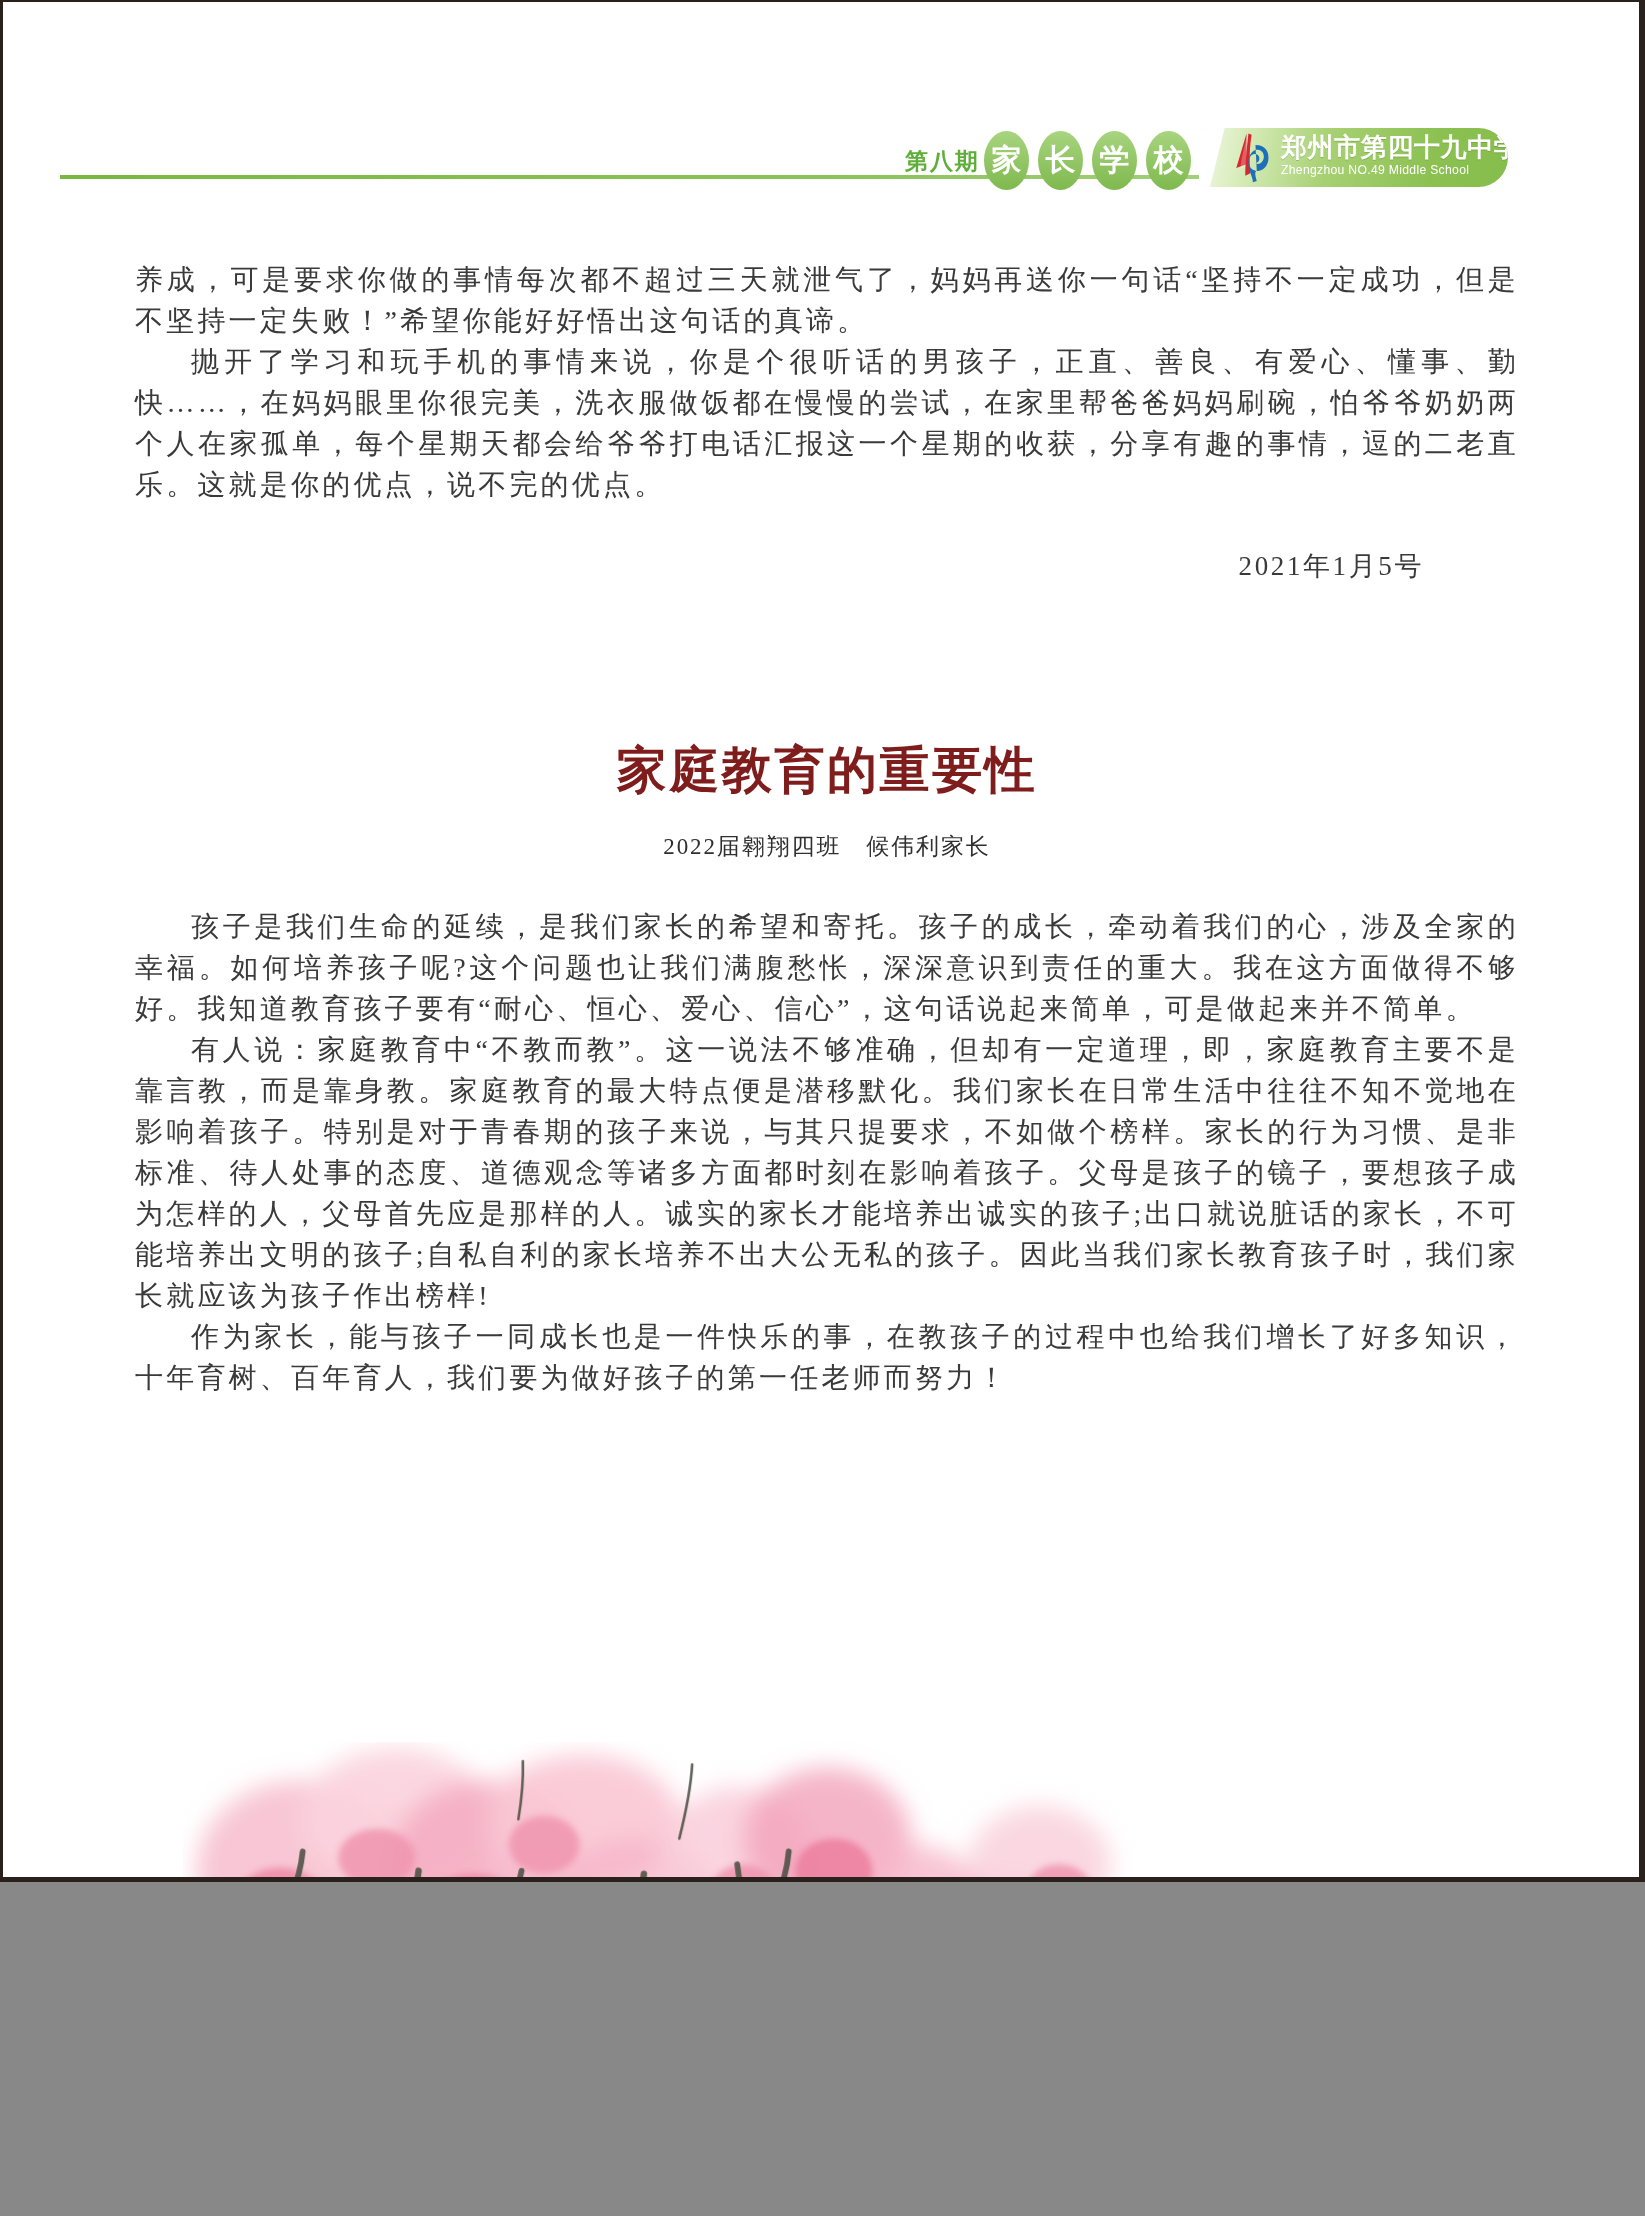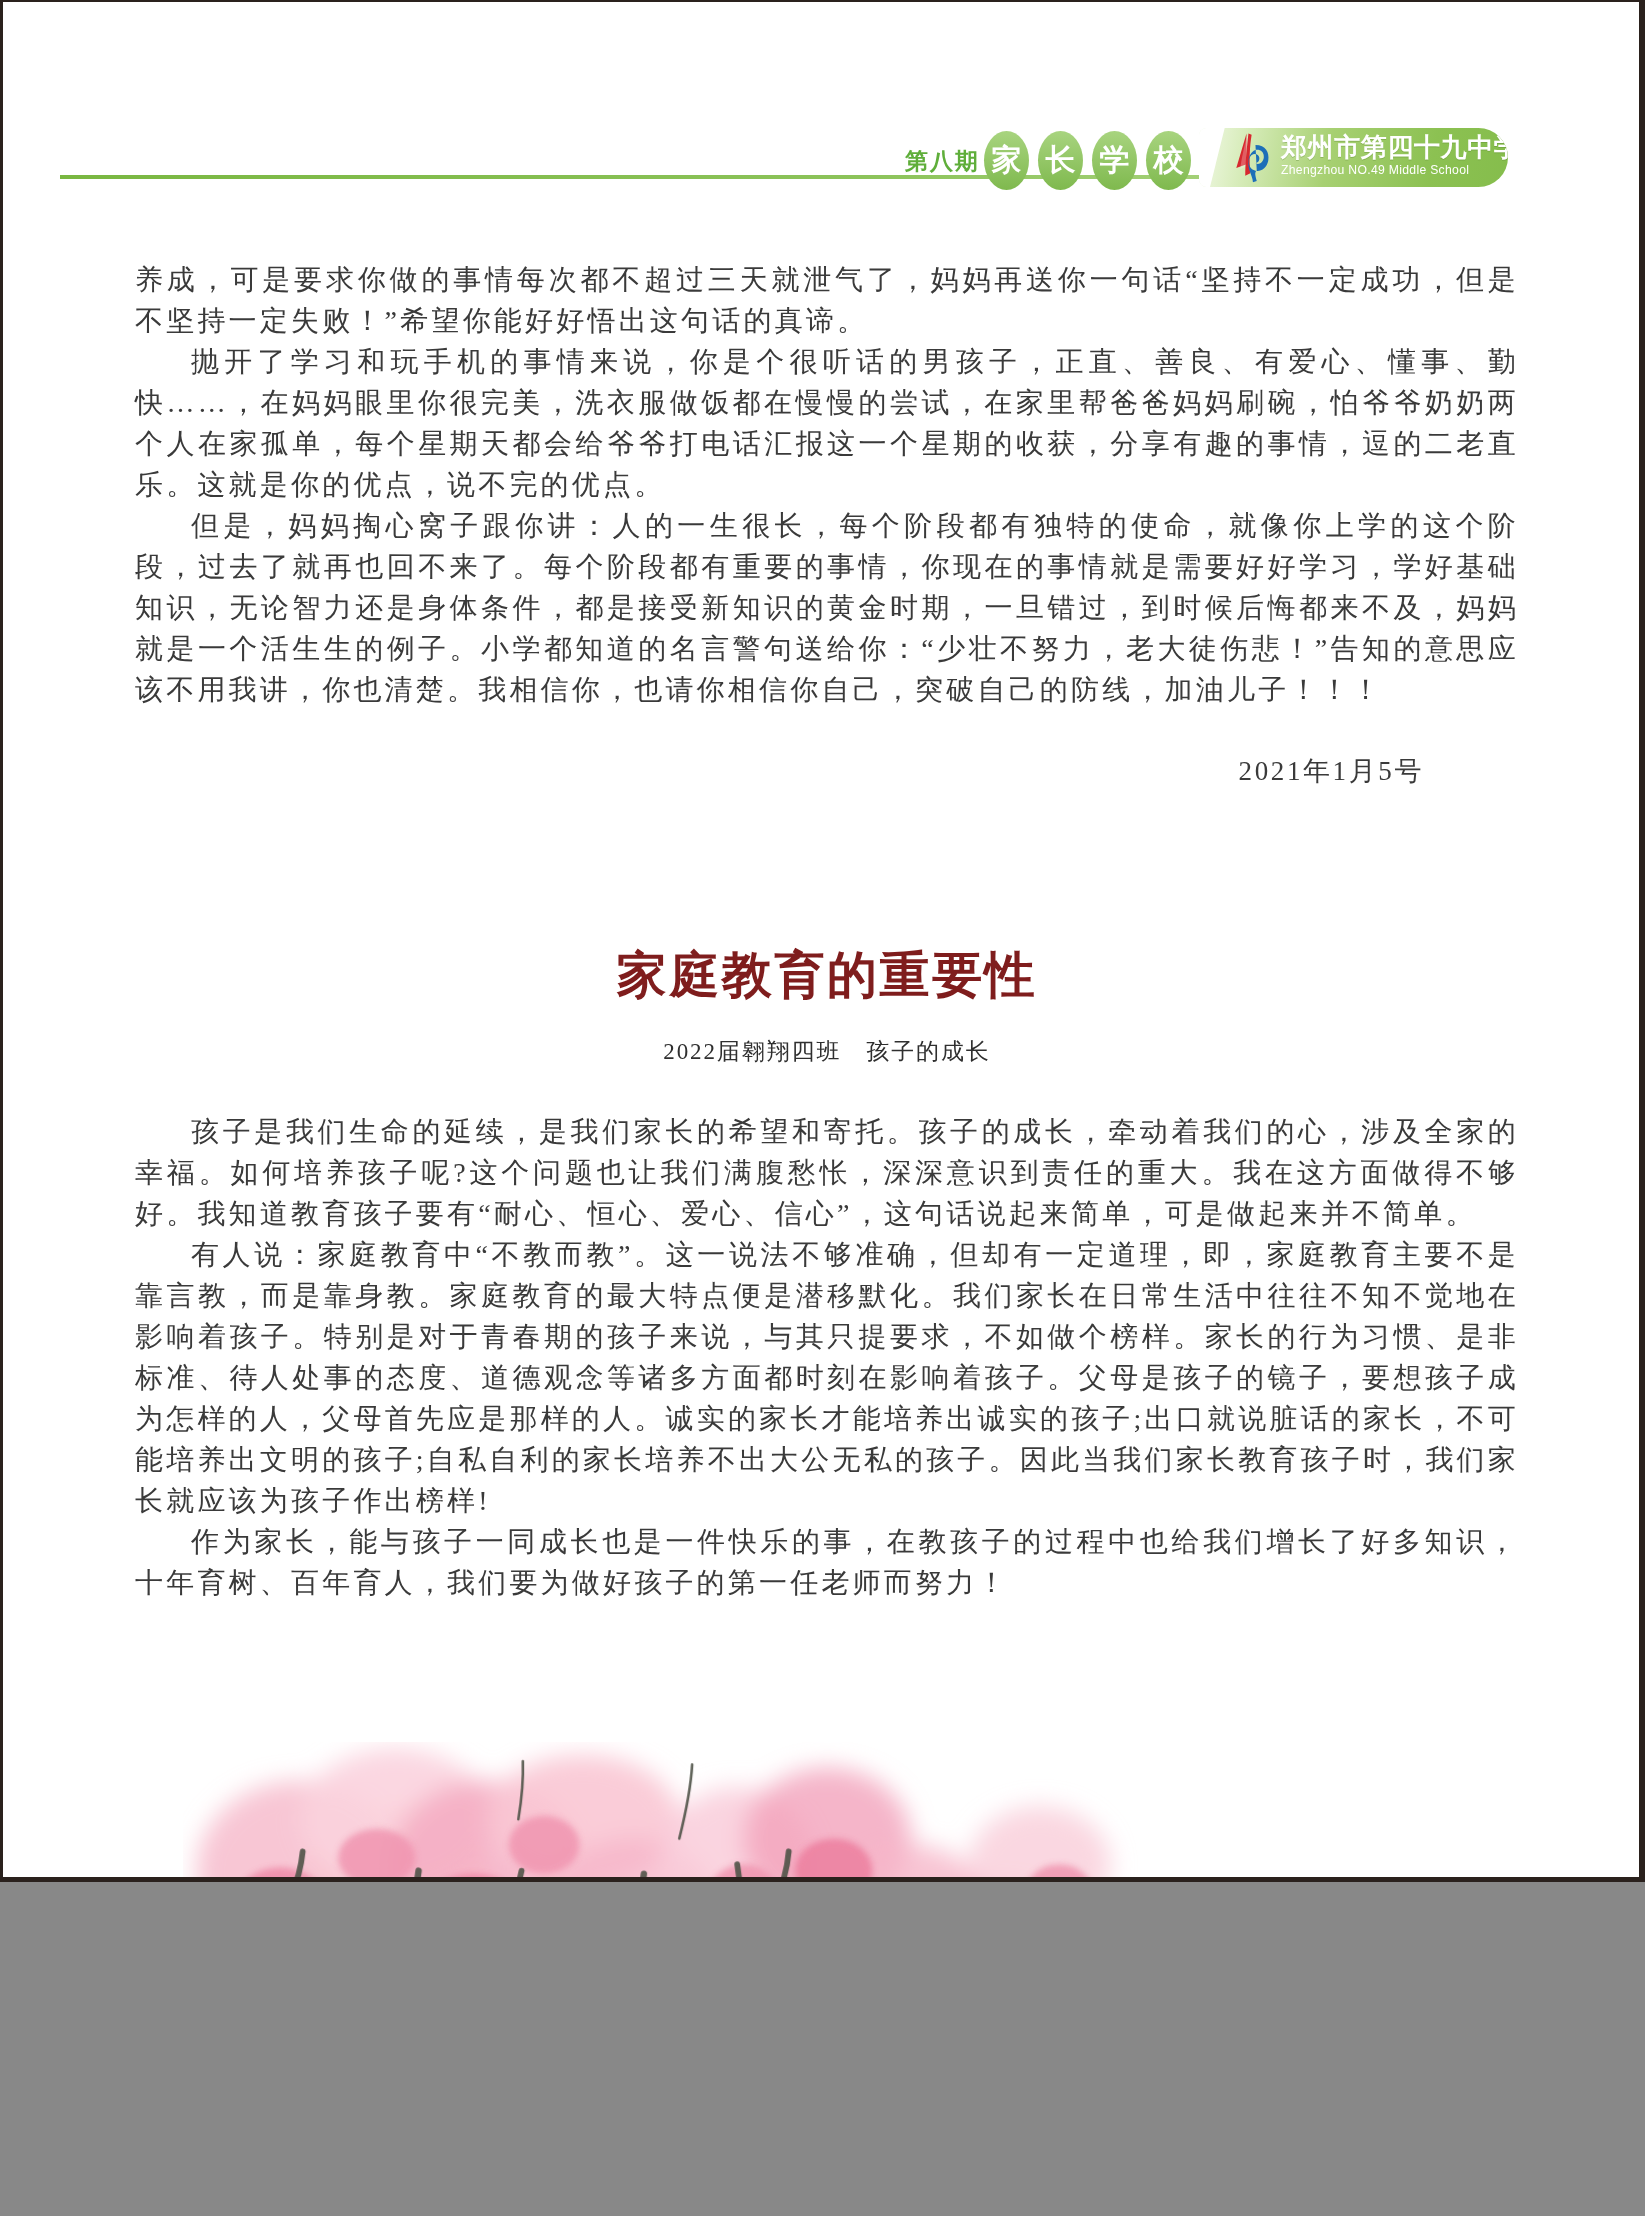--- a/index.html
+++ b/index.html
@@ -125,28 +125,27 @@
     <div class="banner-text">
       <div class="school-cn">郑州市第四十九中学</div>
       <div class="school-en">Zhengzhou NO.49 Middle School</div>
     </div>
   </div>
 
   <div class="column">
 
     <p class="para first">养成，可是要求你做的事情每次都不超过三天就泄气了，妈妈再送你一句话“坚持不一定成功，但是不坚持一定失败！”希望你能好好悟出这句话的真谛。</p>
     <p class="para">抛开了学习和玩手机的事情来说，你是个很听话的男孩子，正直、善良、有爱心、懂事、勤快……，在妈妈眼里你很完美，洗衣服做饭都在慢慢的尝试，在家里帮爸爸妈妈刷碗，怕爷爷奶奶两个人在家孤单，每个星期天都会给爷爷打电话汇报这一个星期的收获，分享有趣的事情，逗的二老直乐。这就是你的优点，说不完的优点。</p>
-    <p class="para">但是，妈妈掏心窝子跟你讲：人的一生很长，每个阶段都有独特的使命，就像你上学的这个阶段，过去了就再也回不来了。每个阶段都有重要的事情，你现在的事情就是需要好好学习，学好基础知识，无论智力还是身体条件，都是接受新知识的黄金时期，一旦错过，到时候后悔都来不及，妈妈就是一个活生生的例子。小学都知道的名言警句送给你：“少壮不努力，老大徒伤悲！”告知的意思应该不用我讲，你也清楚。我相信你，也请你相信你自己，突破自己的防线，加油儿子！！！</p>
 
     <div class="sig-block">
       <div class="sig-line">2021年1月5号</div>
     </div>
 
     <h1 class="a2-title">家庭教育的重要性</h1>
-    <div class="a2-byline">2022届翱翔四班　孩子的成长</div>
+    <div class="a2-byline">2022届翱翔四班　候伟利家长</div>
 
     <p class="para a2-first">孩子是我们生命的延续，是我们家长的希望和寄托。孩子的成长，牵动着我们的心，涉及全家的幸福。如何培养孩子呢?这个问题也让我们满腹愁怅，深深意识到责任的重大。我在这方面做得不够好。我知道教育孩子要有“耐心、恒心、爱心、信心”，这句话说起来简单，可是做起来并不简单。</p>
     <p class="para">有人说：家庭教育中“不教而教”。这一说法不够准确，但却有一定道理，即，家庭教育主要不是靠言教，而是靠身教。家庭教育的最大特点便是潜移默化。我们家长在日常生活中往往不知不觉地在影响着孩子。特别是对于青春期的孩子来说，与其只提要求，不如做个榜样。家长的行为习惯、是非标准、待人处事的态度、道德观念等诸多方面都时刻在影响着孩子。父母是孩子的镜子，要想孩子成为怎样的人，父母首先应是那样的人。诚实的家长才能培养出诚实的孩子;出口就说脏话的家长，不可能培养出文明的孩子;自私自利的家长培养不出大公无私的孩子。因此当我们家长教育孩子时，我们家长就应该为孩子作出榜样!</p>
     <p class="para">作为家长，能与孩子一同成长也是一件快乐的事，在教孩子的过程中也给我们增长了好多知识，十年育树、百年育人，我们要为做好孩子的第一任老师而努力！</p>
   </div>
 
   <svg class="illustration" viewBox="0 0 1800 640">
     <defs>
       <filter id="b18" x="-40%" y="-40%" width="180%" height="180%">
           <feGaussianBlur stdDeviation="18"></feGaussianBlur>

